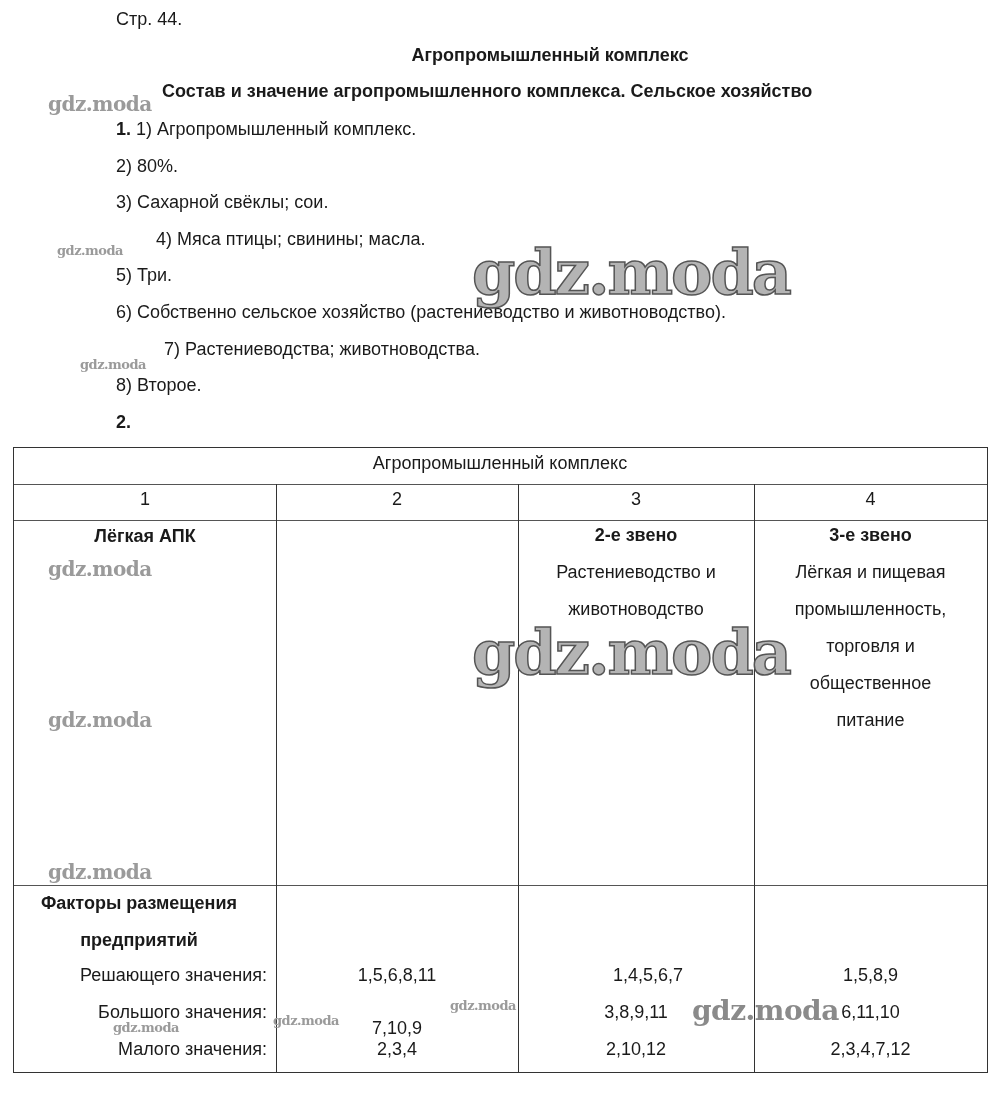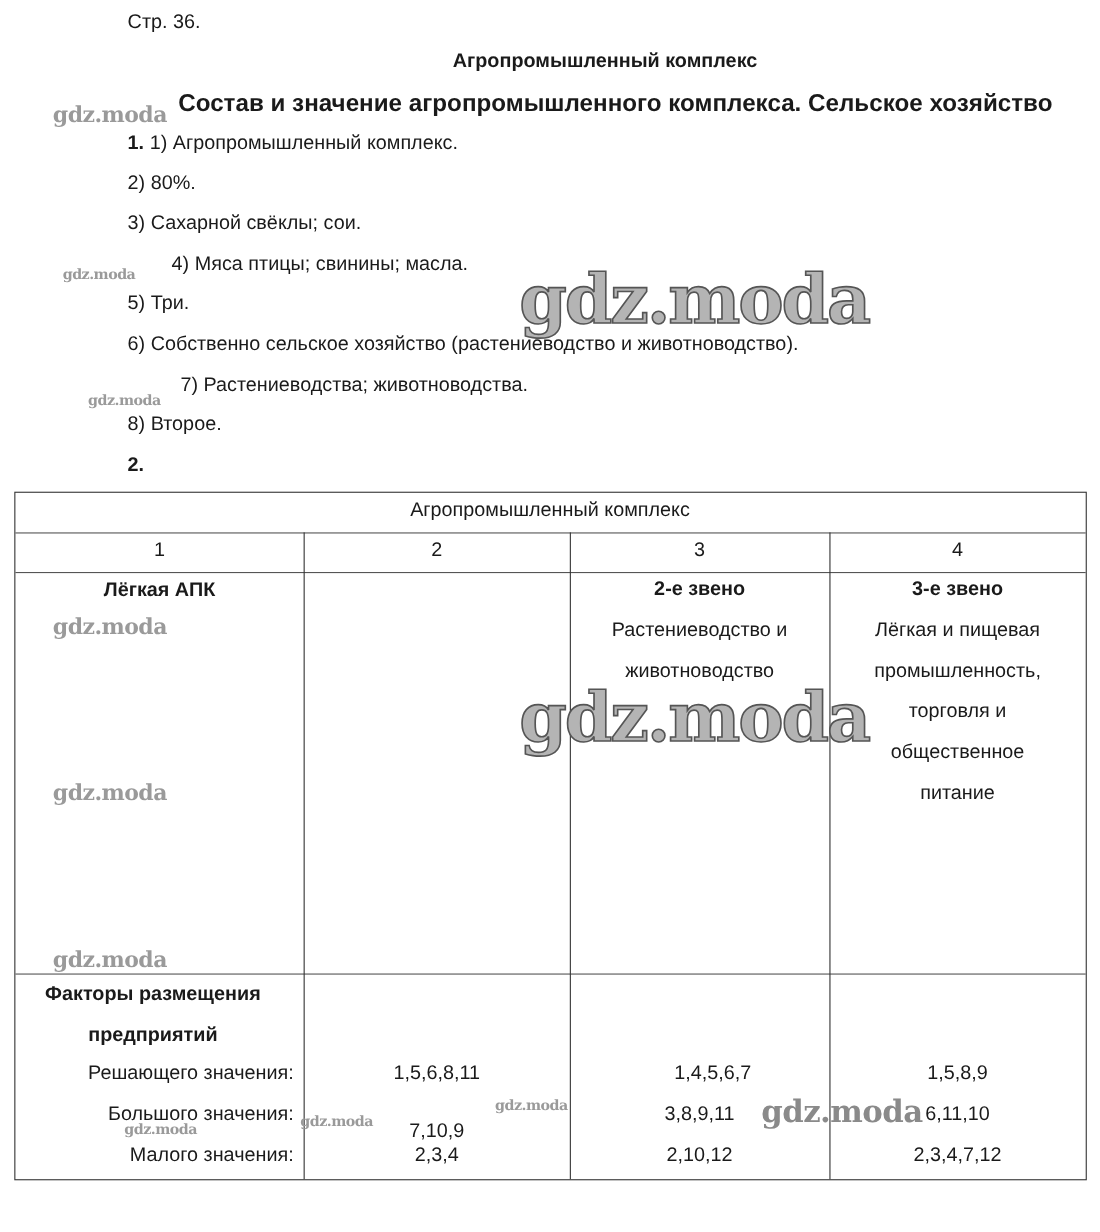--- a/index.html
+++ b/index.html
@@ -14,21 +14,21 @@
       overflow: hidden;
       font-family: "Liberation Sans", "DejaVu Sans", sans-serif;
       color: #1a1a1a;
       font-size: 18px;
     }
     .abs { position: absolute; white-space: nowrap; }
     .bold { font-weight: bold; }
 
     #page-num { left: 116px; top: 9px; font-size: 18px; }
     #title { left: 0; width: 1000px; top: 45px; text-align: center; font-weight: bold; font-size: 18px; padding-left: 100px; box-sizing: border-box; }
-    #subtitle { left: 162px; top: 81px; font-weight: bold; font-size: 22px; }
+    #subtitle { left: 162px; top: 81px; font-weight: bold; font-size: 18px; }
 
     .q1 { position: absolute; left: 116px; font-size: 18px; white-space: nowrap; }
     .q1 .num { font-weight: bold; }
 
     
     #apk-table {
       position: absolute;
       left: 13px;
       top: 447px;
       width: 975px;
@@ -55,21 +55,21 @@
     .wm-big {
       font-size: 62px;
       color: #b4b4b4;
       -webkit-text-stroke: 1.5px #555;
       letter-spacing: -2px;
     }
   </style>
 </head>
 <body>
 
-<div id="page-num" class="abs">Стр. 36.</div>
+<div id="page-num" class="abs">Стр. 44.</div>
 <div id="title" class="abs">Агропромышленный комплекс</div>
 <div id="subtitle" class="abs">Состав и значение агропромышленного комплекса. Сельское хозяйство</div>
 
 <div class="q1" style="top:119px;"><span class="num">1.</span> <span>1) Агропромышленный комплекс.</span></div>
 <div class="q1" style="top:156px;">2) 80%.</div>
 <div class="q1" style="top:192px;">3) Сахарной свёклы; сои.</div>
 <div class="q1" style="top:229px;margin-left:40px;">4) Мяса птицы; свинины; масла.</div>
 <div class="q1" style="top:265px;">5) Три.</div>
 <div class="q1" style="top:302px;">6) Собственно сельское хозяйство (растениеводство и животноводство).</div>
 <div class="q1" style="top:339px;margin-left:48px;">7) Растениеводства; животноводства.</div>

